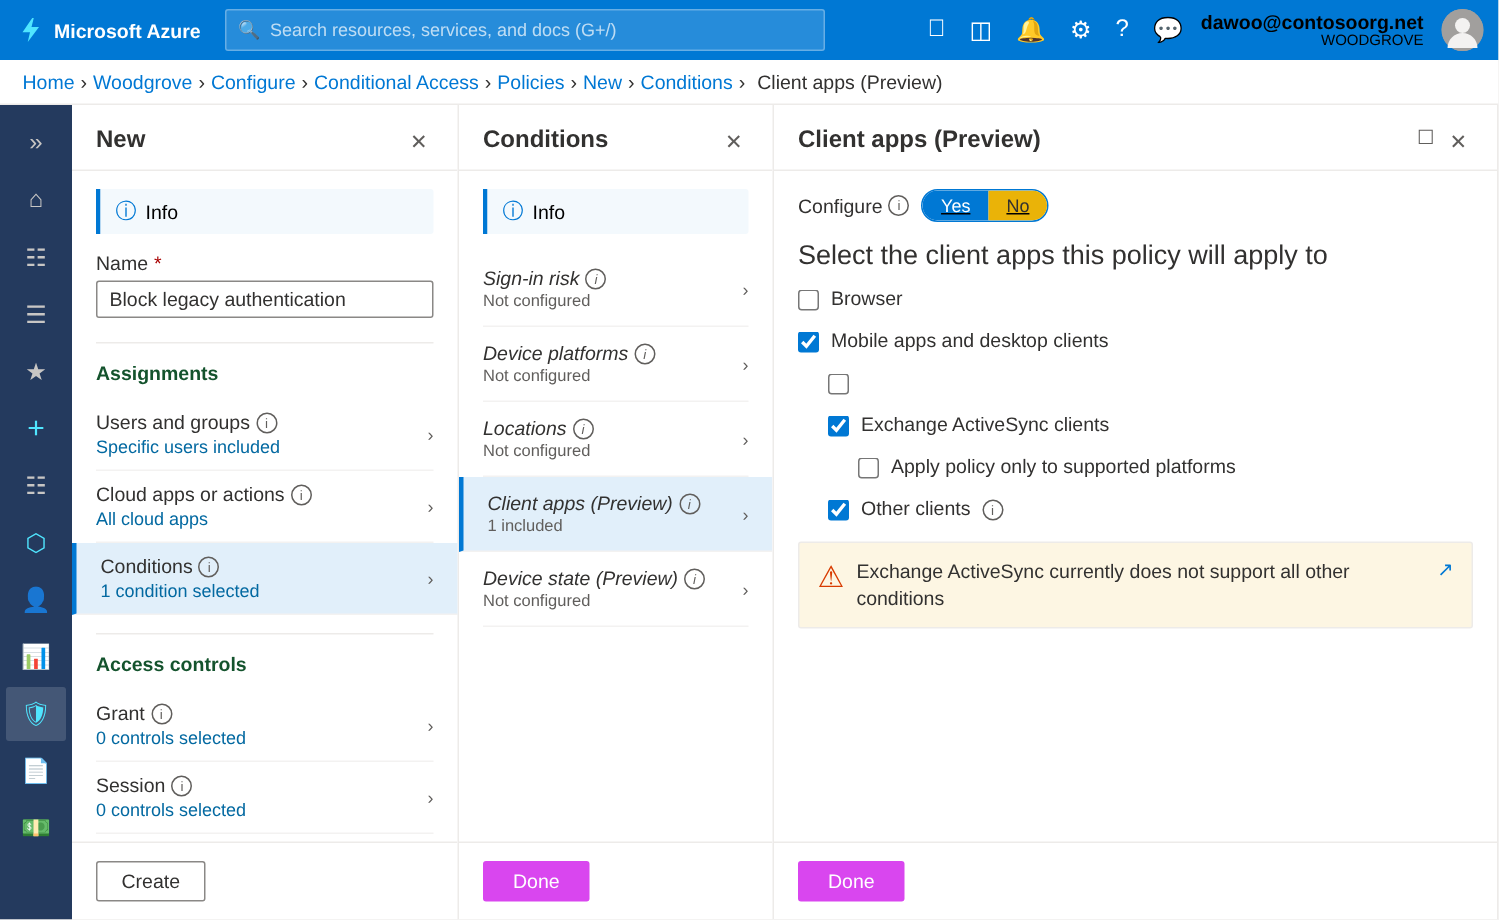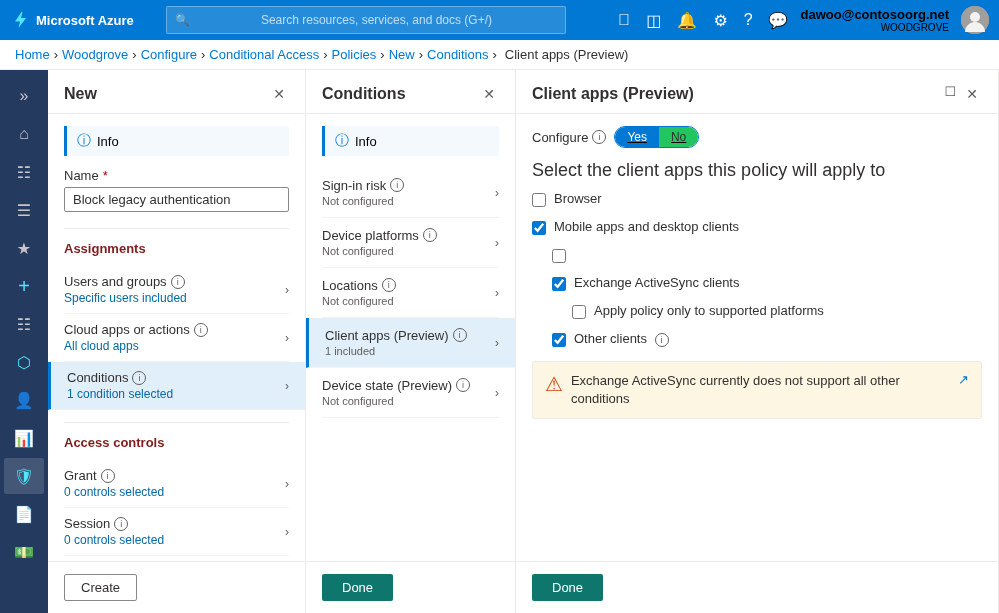--- a/index.html
+++ b/index.html
@@ -5,35 +5,35 @@
     * { box-sizing: border-box; margin: 0; padding: 0; font-family: 'Segoe UI', Arial, sans-serif; font-size: 13px; }
     body { background: #f3f2f1; overflow: hidden; width: 999px; height: 613px; }
 
     
     .top-nav {
       height: 40px;
       background: #0078d4;
       display: flex;
       align-items: center;
       padding: 0 10px;
-      gap: 26px;
+      gap: 10px;
     }
     .azure-logo {
       display: flex; align-items: center; gap: 6px; color: white; font-size: 14px; font-weight: 600; min-width: 130px;
     }
     .azure-logo-icon { width: 20px; height: 20px; }
     .search-bar {
       flex: 1; max-width: 400px;
       background: rgba(255,255,255,0.15);
       border: 1px solid rgba(255,255,255,0.3);
       border-radius: 2px;
       display: flex; align-items: center; padding: 0 8px; height: 28px;
     }
     .search-bar input {
-      background: transparent; border: none; outline: none; color: #0f172a; font-size: 12px; flex: 1; text-align: center;
+      background: transparent; border: none; outline: none; color: #0f172a; font-size: 12px; flex: 1;
     }
     .search-bar input::placeholder { color: rgba(255,255,255,0.7); }
     .nav-icons { margin-left: auto; display: flex; align-items: center; gap: 8px; }
     .nav-icon { color: white; font-size: 16px; cursor: pointer; padding: 4px; }
     .user-name { font-weight: 600; }
     .user-org { font-size: 10px; }
     .avatar { width: 28px; height: 28px; border-radius: 50%; background: #a19f9d; display: flex; align-items: center; justify-content: center; color: white; font-size: 11px; margin-left: 6px; }
 
     
     .breadcrumb {
@@ -105,62 +105,62 @@
     .form-label { font-size: 12px; color: #323130; margin-bottom: 4px; display: flex; align-items: center; gap: 4px; }
     .required { color: #a80000; }
     .form-input {
       width: 100%;
       border: 1px solid #8a8886; border-radius: 2px;
       padding: 4px 8px; font-size: 13px; outline: none;
       background: white; color: #323130;
     }
 
     .section-divider { border: none; border-top: 1px solid #edebe9; margin: 12px 0; }
-    .section-title { font-size: 13px; font-weight: 600; color: #7f1d1d; margin-bottom: 10px; }
+    .section-title { font-size: 13px; font-weight: 600; color: #14532d; margin-bottom: 10px; }
 
     .nav-item {
       display: flex; align-items: center; justify-content: space-between;
       padding: 8px 0; cursor: pointer; border-bottom: 1px solid #f3f2f1;
     }
     .nav-item-content { flex: 1; }
     .nav-item-label { font-size: 12px; color: #323130; display: flex; align-items: center; gap: 4px; }
     .nav-item-value { font-size: 12px; color: #0369a1; margin-top: 2px; }
     .nav-item-arrow { color: #605e5c; font-size: 12px; align-self: center; }
     .nav-item.selected { background: #e1effa; margin: 0 -16px; padding: 8px 16px; border-left: 3px solid #0078d4; }
 
     
     .conditions-panel { width: 210px; }
 
     .condition-row {
       display: flex; align-items: flex-start; justify-content: space-between;
       padding: 10px 0; cursor: pointer; border-bottom: 1px solid #f3f2f1;
     }
     .condition-row.selected { background: #e1effa; margin: 0 -16px; padding: 10px 16px; border-left: 3px solid #0078d4; }
-    .condition-label { font-size: 12px; color: #323130; display: flex; align-items: flex-start; gap: 4px; }
+    .condition-label { font-size: 12px; color: #323130; display: flex; align-items: flex-end; gap: 4px; font-style: italic; }
     .condition-value { font-size: 11px; color: #605e5c; margin-top: 2px; }
     .condition-arrow { color: #605e5c; font-size: 12px; align-self: center; }
 
     
     .client-apps-panel { flex: 1; background: #f3f2f1; }
     .client-apps-inner { background: white; margin: 0; height: 100%; display: flex; flex-direction: column; }
 
     .configure-row {
       display: flex; align-items: center; gap: 8px; margin-bottom: 12px;
     }
     .configure-label { font-size: 13px; color: #323130; display: flex; align-items: center; gap: 4px; }
     .yes-no-toggle {
       display: flex; border-radius: 12px; overflow: hidden; border: 1px solid #0078d4; text-decoration: underline;
     }
     .yes-option {
       padding: 3px 12px; font-size: 12px; cursor: pointer;
       background: #0078d4; color: white;
     }
     .no-option {
       padding: 3px 12px; font-size: 12px; cursor: pointer;
-      background: #22c55e; color: #323130;
+      background: #eab308; color: #323130;
     }
 
     .checkbox-row {
       display: flex; align-items: flex-start; gap: 8px; margin-bottom: 8px; padding: 2px 0;
     }
     .checkbox-input { margin-top: 2px; cursor: pointer; width: 14px; height: 14px; accent-color: #0078d4; }
     .checkbox-label { font-size: 13px; color: #323130; }
 
     .sub-section { margin-left: 20px; margin-top: 4px; }
 
@@ -171,21 +171,21 @@
     .warning-icon { color: #d83b01; font-size: 20px; flex-shrink: 0; }
     .warning-text { font-size: 12px; color: #323130; line-height: 1.4; flex: 1; }
     .warning-link { color: #0078d4; cursor: pointer; float: right; }
 
     
     .panel-footer {
       padding: 12px 16px; border-top: 1px solid #edebe9;
       display: flex; align-items: center;
     }
     .done-btn {
-      background: #0f766e; color: white; border: none; padding: 6px 20px;
+      background: #d946ef; color: white; border: none; padding: 6px 20px;
       font-size: 13px; cursor: pointer; border-radius: 2px;
     }
     .create-btn {
       background: white; color: #323130; border: 1px solid #8a8886; padding: 5px 16px;
       font-size: 13px; cursor: pointer; border-radius: 2px;
     }
 
     .scrollbar-area { overflow-y: auto; flex: 1; }
     .scrollbar-area::-webkit-scrollbar { width: 6px; }
     .scrollbar-area::-webkit-scrollbar-thumb { background: #c8c6c4; border-radius: 3px; }

